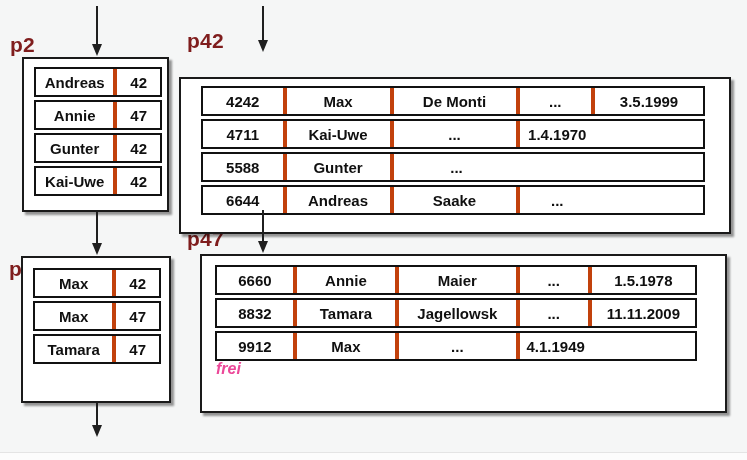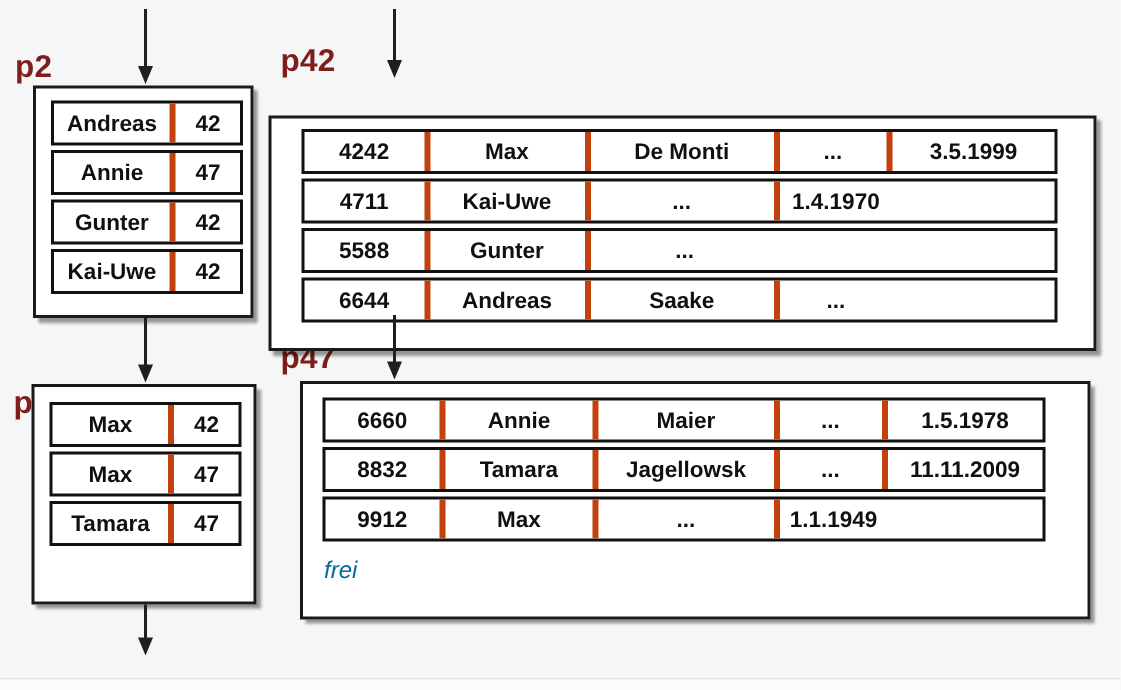--- a/index.html
+++ b/index.html
@@ -89,25 +89,25 @@
   
   .table-wide .cell:nth-child(1) { width: 16.7%; }
   .table-wide .cell:nth-child(2) { width: 21.4%; }
   .table-wide .cell:nth-child(3) { width: 25.2%; }
   .table-wide .cell:nth-child(4) { width: 15.1%; }
   .table-wide .cell:nth-child(5) { width: 21.6%; }
 
   .free-text {
     position: absolute;
     left: 14px;
-    top: 116px;
+    top: 104px;
     font-size: 16px;
     font-style: italic;
-    font-weight: 400;
-    color: #0369a1;
+    font-weight: 700;
+    color: #ec4899;
   }
 
   
   .arrow-line {
     position: absolute;
     width: 2px;
     background: #1f1f1f;
   }
   .arrow-head {
     position: absolute;
@@ -227,21 +227,21 @@
           <div class="cell">8832</div>
           <div class="cell">Tamara</div>
           <div class="cell">Jagellowsk</div>
           <div class="cell">...</div>
           <div class="cell">11.11.2009</div>
         </div>
         <div class="rec-row">
           <div class="cell">9912</div>
           <div class="cell">Max</div>
           <div class="cell">...</div>
-          <div class="cell">1.1.1949</div>
+          <div class="cell">4.1.1949</div>
         </div>
       </div>
     <div class="free-text">frei</div>
   </div>
 
   <div class="arrow-line" id="a3-line"></div>
   <div class="arrow-head" id="a3-head"></div>
   <div class="arrow-line" id="a4-line"></div>
   <div class="arrow-head" id="a4-head"></div>
   <div class="arrow-line" id="a5-line"></div>

